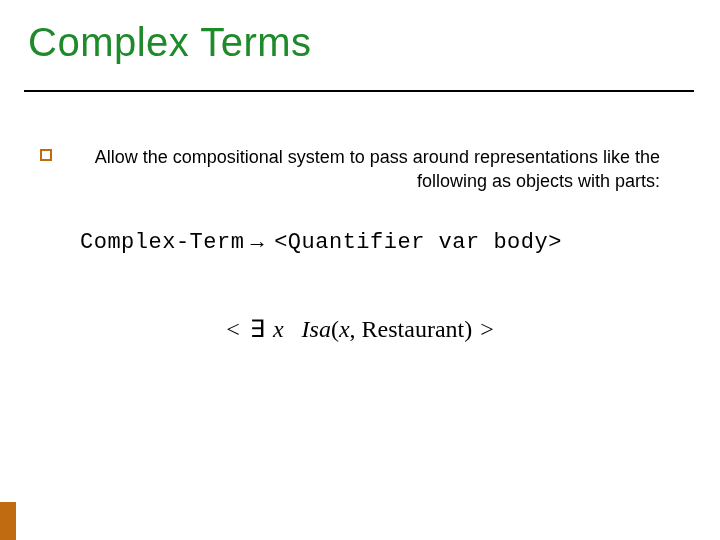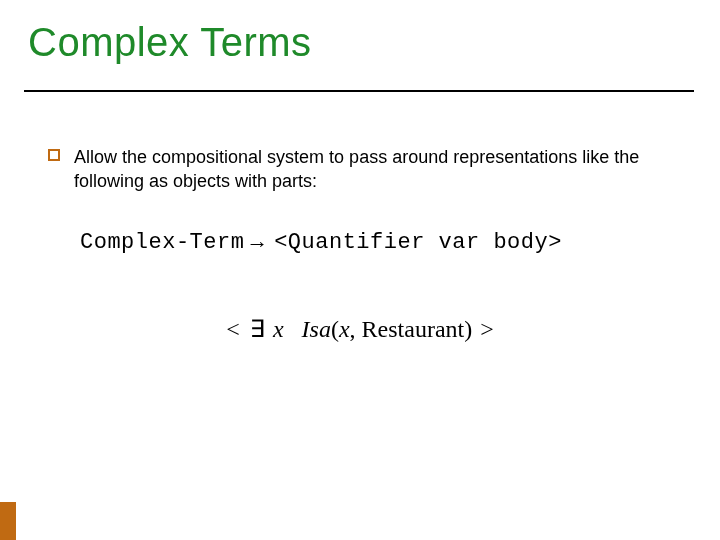--- a/index.html
+++ b/index.html
@@ -29,23 +29,24 @@
   .hr-line {
     position: absolute;
     left: 24px;
     top: 90px;
     width: 670px;
     height: 0;
     border-top: 2px solid #000;
   }
   .body {
     position: absolute;
-    left: 48px;
+    left: 40px;
     top: 145px;
     width: 620px;
+    text-align: right;
   }
   .bullet-row {
     display: flex;
     align-items: flex-start;
     gap: 14px;
   }
   .bullet {
     width: 12px;
     height: 12px;
     border: 2px solid #c06a12;

